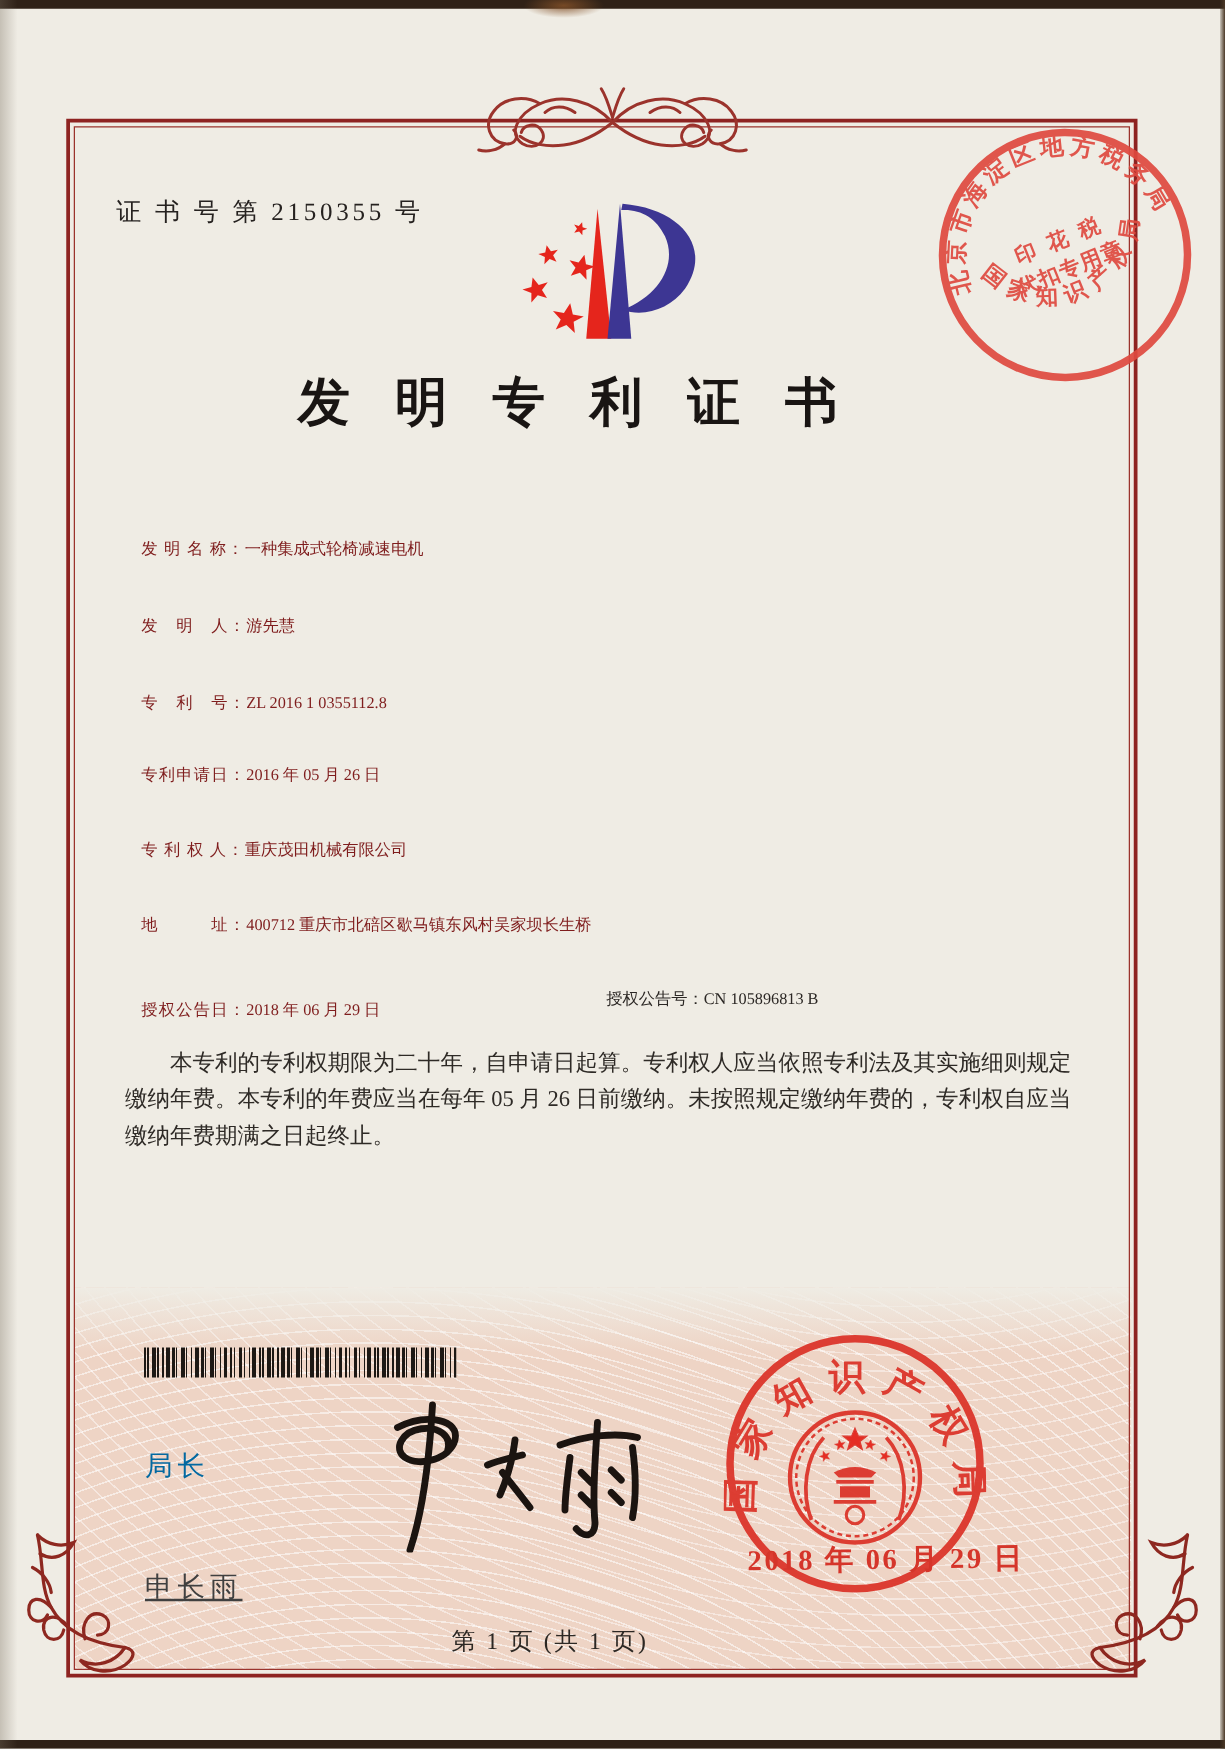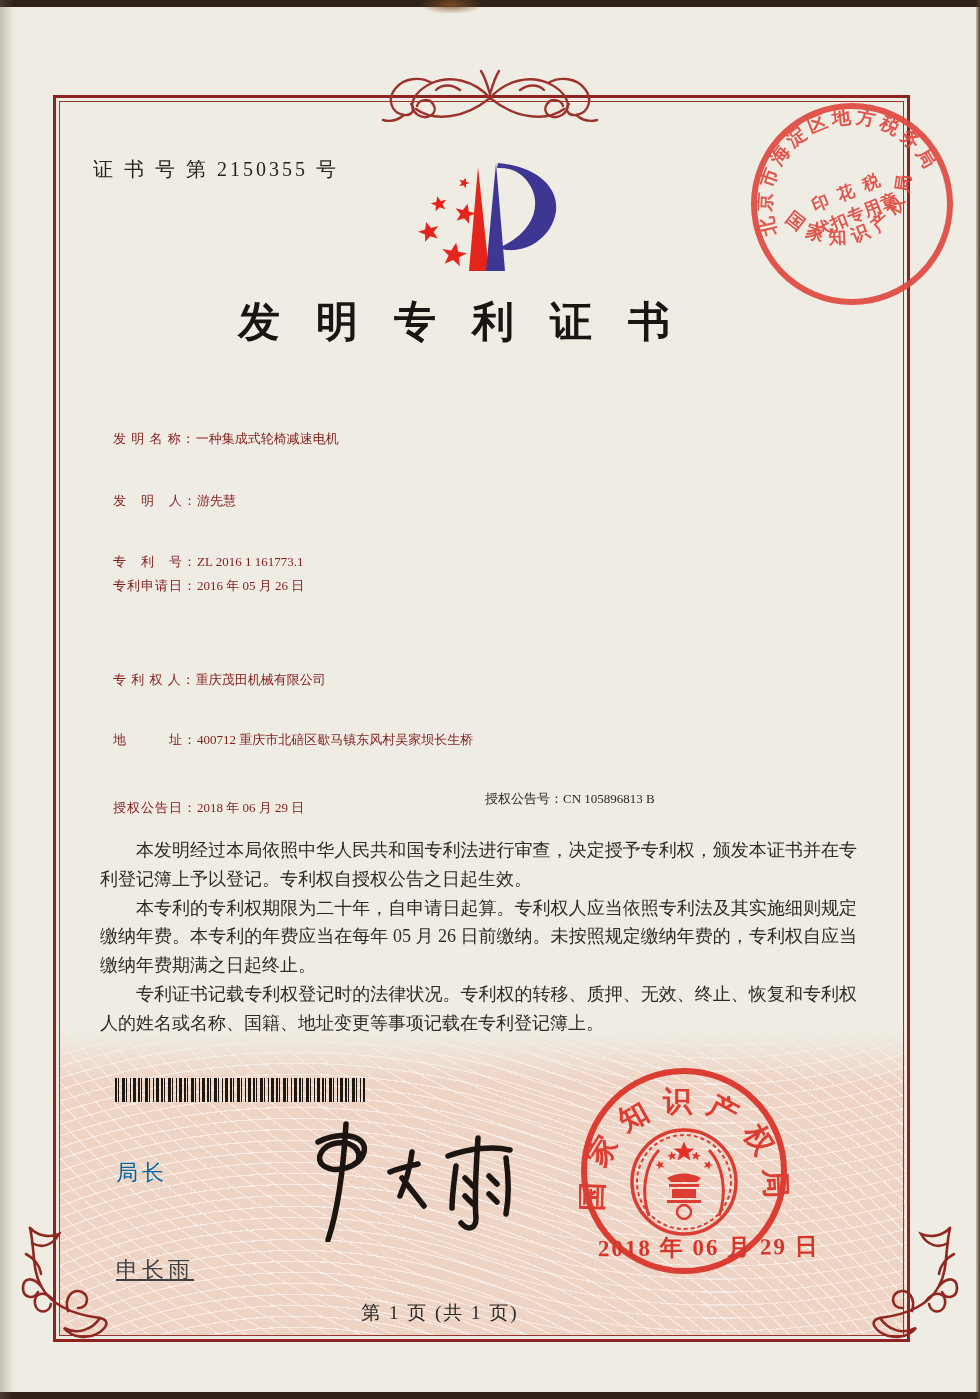--- a/index.html
+++ b/index.html
@@ -42,21 +42,21 @@
   .doc-title{position:absolute;left:0;top:294px;width:908px;text-align:center;
     font-size:42px;font-weight:700;letter-spacing:36px;text-indent:36px;color:#191513;z-index:5;}
 
   
   .tax-stamp{position:absolute;left:748px;top:100px;width:208px;height:208px;z-index:6;
     transform:rotate(-22deg);opacity:.92;}
 
   
   .field-row{position:absolute;left:113px;font-size:13px;color:#7f1d1d;white-space:nowrap;z-index:5;}
   .field-row .lab{letter-spacing:1px;}
-  .f1{top:430px;} .f2{top:492px;} .f3{top:553px;} .f4{top:577px;}
+  .f1{top:430px;} .f2{top:492px;} .f3{top:553px;} .f4{top:611px;}
   .f5{top:671px;} .f6{top:731px;} .f7{top:777px;margin-top:22px;}
   .field-right{position:absolute;left:485px;top:790px;font-size:13px;white-space:nowrap;z-index:5;}
 
   
   .body-text{position:absolute;left:100px;top:836px;width:757px;z-index:5;
     font-size:18px;line-height:28.8px;text-align:justify;color:#2e2a26;}
   .body-text p{margin:0;text-indent:2em;}
 
   
   .barcode{position:absolute;left:115px;top:1078px;width:250px;height:24px;z-index:5;
@@ -161,31 +161,29 @@
   </text>
   <text font-size="18" fill="#df4a40" letter-spacing="7" font-weight="700">
     <textPath href="#tax-arc-bot" startOffset="50%" text-anchor="middle">国家知识产权局</textPath>
   </text>
   <text x="104" y="97" text-anchor="middle" font-size="17" fill="#df4a40" letter-spacing="3" font-weight="700">印 花 税</text>
   <text x="104" y="121" text-anchor="middle" font-size="17" fill="#df4a40" letter-spacing="1" font-weight="700">代扣专用章</text>
 </svg>
 
 <div class="field-row f1"><span class="lab">发 明 名 称：</span><span class="val">一种集成式轮椅减速电机</span></div>
 <div class="field-row f2"><span class="lab">发　明　人：</span><span class="val">游先慧</span></div>
-<div class="field-row f3"><span class="lab">专　利　号：</span><span class="val">ZL 2016 1 161773.1</span></div>
+<div class="field-row f3"><span class="lab">专　利　号：</span><span class="val">ZL 2016 1 0355112.8</span></div>
 <div class="field-row f4"><span class="lab">专利申请日：</span><span class="val">2016 年 05 月 26 日</span></div>
 <div class="field-row f5"><span class="lab">专 利 权 人：</span><span class="val">重庆茂田机械有限公司</span></div>
 <div class="field-row f6"><span class="lab">地　　　址：</span><span class="val">400712 重庆市北碚区歇马镇东风村吴家坝长生桥</span></div>
 <div class="field-row f7"><span class="lab">授权公告日：</span><span class="val">2018 年 06 月 29 日</span></div>
 <div class="field-right"><span class="lab">授权公告号：</span><span class="val">CN 105896813 B</span></div>
 
 <div class="body-text">
-  <p>本发明经过本局依照中华人民共和国专利法进行审查，决定授予专利权，颁发本证书并在专利登记簿上予以登记。专利权自授权公告之日起生效。</p>
   <p>本专利的专利权期限为二十年，自申请日起算。专利权人应当依照专利法及其实施细则规定缴纳年费。本专利的年费应当在每年 05 月 26 日前缴纳。未按照规定缴纳年费的，专利权自应当缴纳年费期满之日起终止。</p>
-  <p>专利证书记载专利权登记时的法律状况。专利权的转移、质押、无效、终止、恢复和专利权人的姓名或名称、国籍、地址变更等事项记载在专利登记簿上。</p>
 </div>
 
 <div class="barcode"></div>
 
 <div class="sig-title">局长</div>
 <div class="sig-name">申长雨</div>
 <svg class="sig-hand" viewBox="0 0 260 124">
   <g stroke="#1b1410" fill="none" stroke-width="5.5" stroke-linecap="round">
     <path d="M52,24 C76,12 102,18 98,34 C94,49 70,56 58,48 C48,41 56,27 71,25 C85,23 96,31 92,43"></path>
     <path d="M80,6 C78,40 74,86 62,122"></path>

